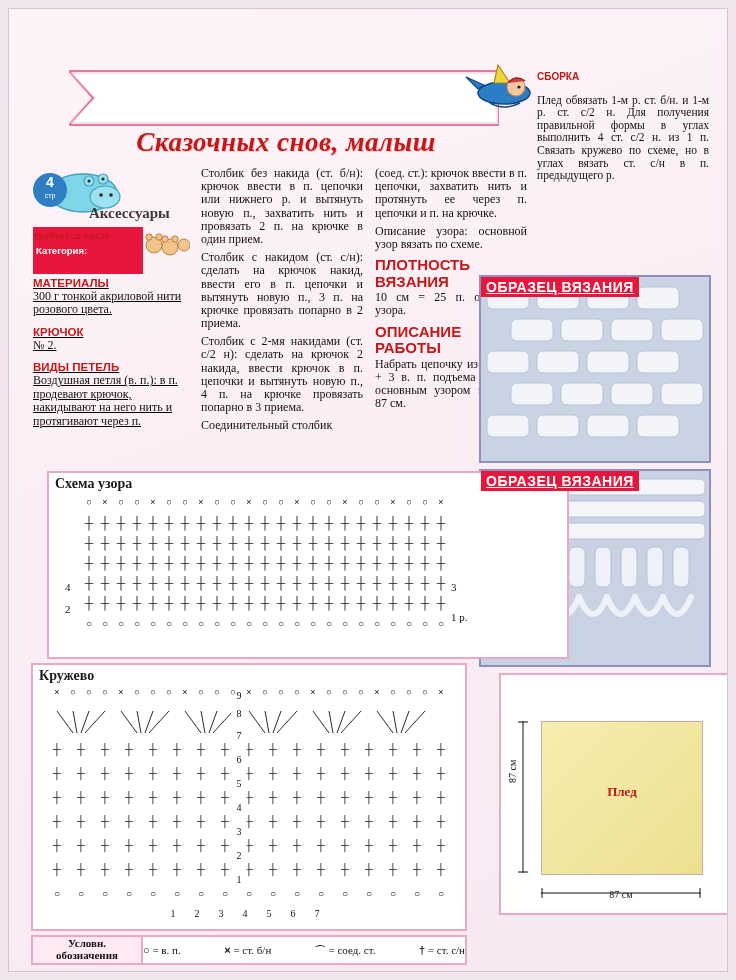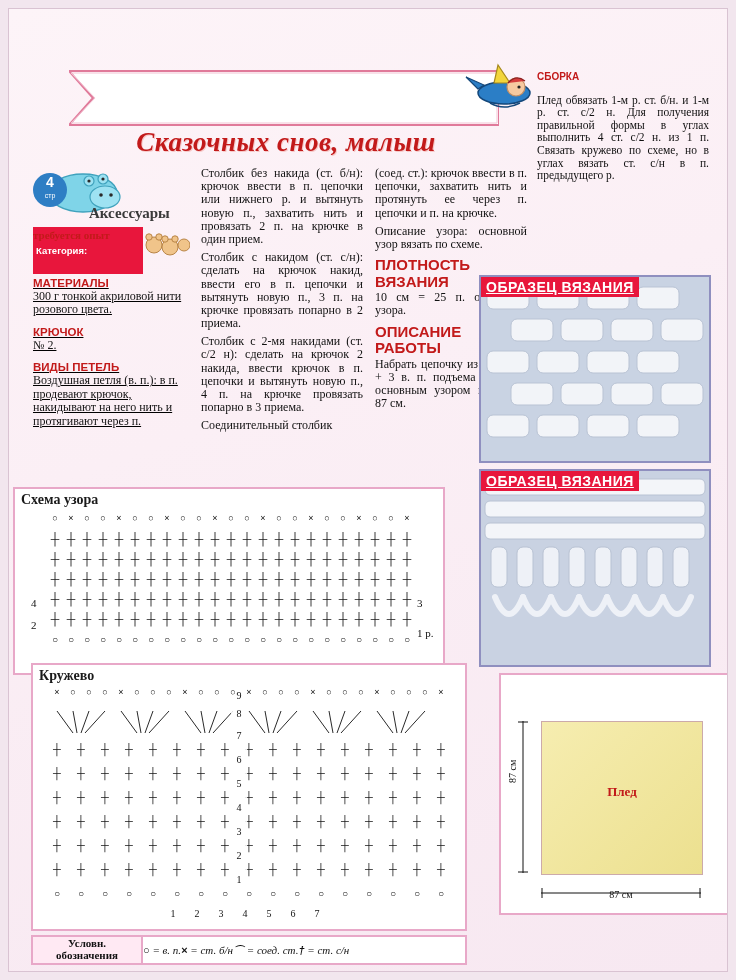--- a/index.html
+++ b/index.html
@@ -91,38 +91,38 @@
     font-family:"Liberation Sans", sans-serif;
     font-size:14px;font-weight:bold;padding:2px 5px;
     letter-spacing:.5px;z-index:3;text-decoration:underline;
   }
   #photo1{left:470px;top:266px;width:232px;height:188px;background:#cfd8e6;}
   #photo2{left:470px;top:460px;width:232px;height:198px;background:#cdd6e4;}
   
   .schemebox{
     position:absolute;background:#fff;border:2px solid #e8a8c8;box-sizing:border-box;
   }
-  #scheme1{left:4px;top:462px;width:432px;height:188px;margin-top:16px;}
+  #scheme1{left:38px;top:462px;width:522px;height:188px;}
   #scheme2{left:22px;top:654px;width:436px;height:268px;}
   .scheme-title{
     position:absolute;left:6px;top:3px;
     font-family:"Liberation Serif", serif;font-weight:bold;font-size:14px;color:#1a1a1a;
   }
   
   #legend{left:22px;top:926px;width:436px;height:30px;}
   .legend-left{
     position:absolute;left:0;top:0;width:108px;height:100%;
     background:#ffe9f3;border-right:2px solid #e8a8c8;
     display:flex;align-items:center;justify-content:center;text-align:center;
     font-size:11px;font-weight:bold;line-height:1.05;color:#111;
   }
   .legend-items{
     position:absolute;left:110px;top:0;right:0;height:100%;
-    display:flex;align-items:center;justify-content:flex-start;
-    font-size:11px;color:#111;font-family:"Liberation Serif", serif;font-style:italic;
+    display:flex;align-items:center;justify-content:space-between;
+    font-size:11px;color:#111;font-family:"Liberation Serif", serif;
   }
   .legend-items span b{font-weight:bold;}
   
   #blanketbox{left:490px;top:664px;width:232px;height:242px;border:2px solid #e8a8c8;background:#fff;}
   .blanket{
     position:absolute;left:40px;top:46px;width:160px;height:152px;
     background:linear-gradient(135deg,#f6edb0,#ece08f);
     border:1px solid #caa;
   }
   .blanket-label{

